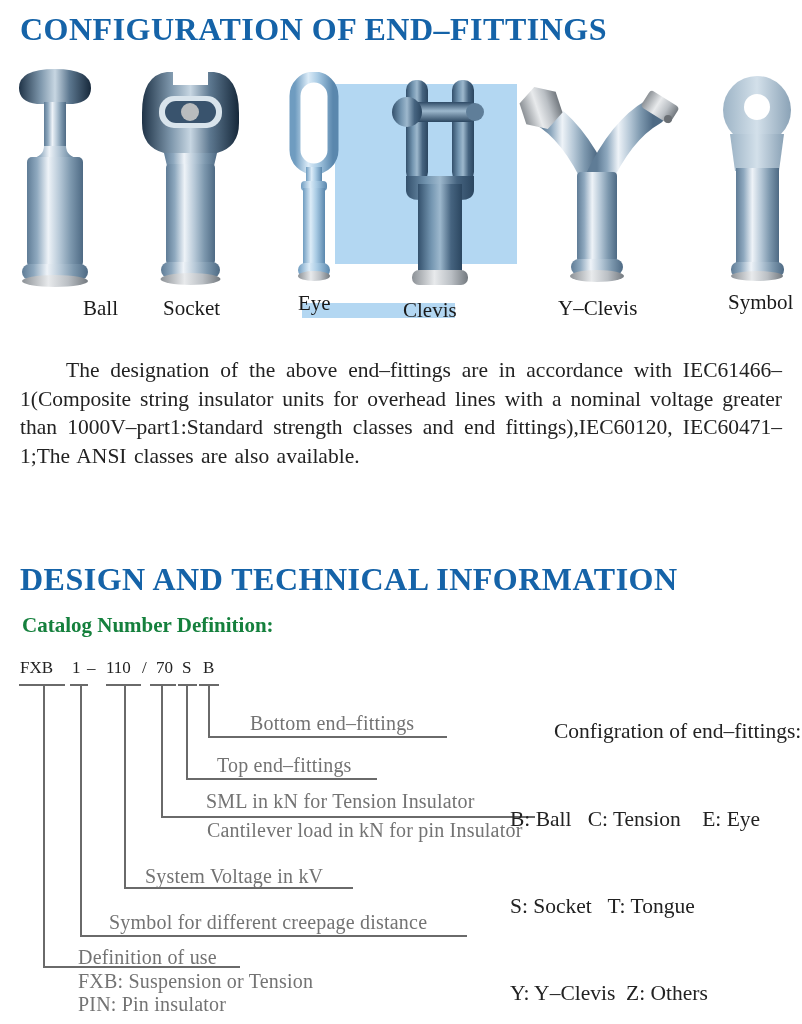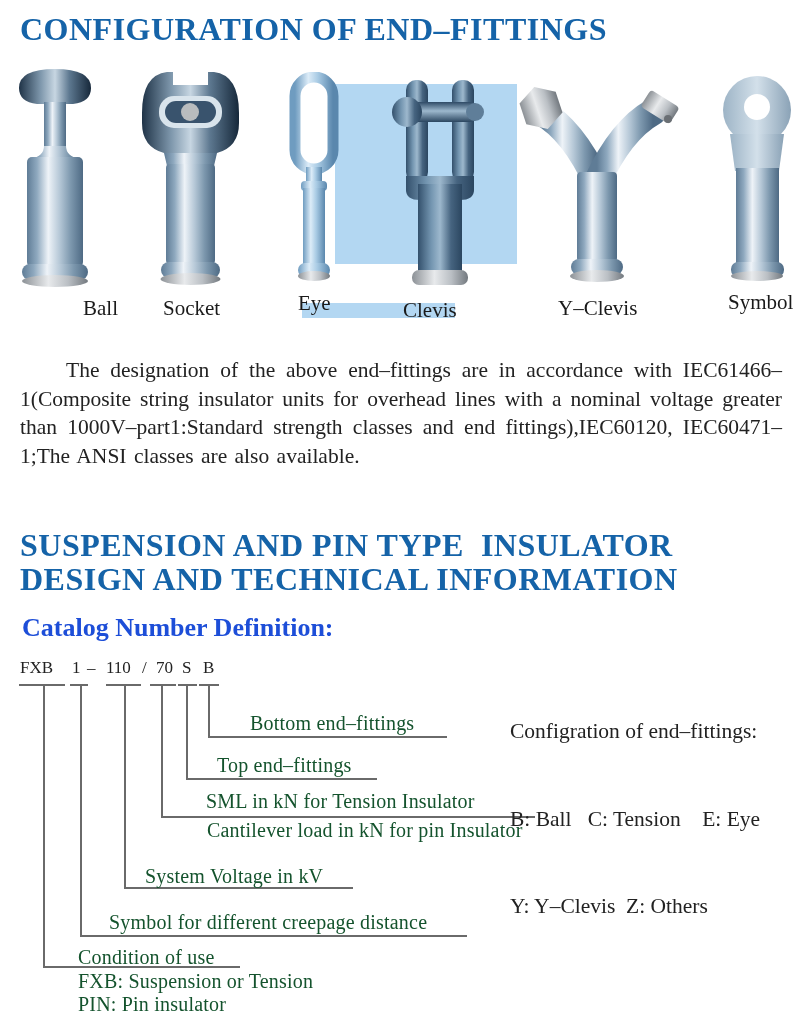--- a/index.html
+++ b/index.html
@@ -11,26 +11,26 @@
   .title-blue{
     font-family:"Liberation Serif", serif;font-weight:bold;color:#1563a8;
     font-size:32px;letter-spacing:0.5px;white-space:pre;line-height:34px;
   }
   .fit-label{font-size:21px;color:#1a1a1a;white-space:pre;}
   .hl{background:#b3d7f2;}
   .para{
     width:762px;font-size:21.5px;line-height:28.5px;text-align:justify;
     text-indent:46px;color:#222;word-spacing:2px;
   }
-  .catalog-heading{font-size:26px;font-weight:bold;color:#1d4ed8;}
+  .catalog-heading{font-size:21px;font-weight:bold;color:#15803d;}
   .code-token{font-size:17px;color:#222;white-space:pre;}
   .dline{background:#6a6a6a;}
-  .dlabel{font-size:20px;color:#14532d;white-space:pre;letter-spacing:0.2px;}
+  .dlabel{font-size:20px;color:#737373;white-space:pre;letter-spacing:0.2px;}
   .legend{font-size:21.5px;color:#222;line-height:29px;white-space:pre;}
-  .legend-title{margin-bottom:1px;}
+  .legend-title{margin-bottom:1px;margin-left:44px;}
   svg{display:block;}
 </style>
 </head>
 <body>
 
 <svg width="0" height="0" style="position:absolute" aria-hidden="true">
   <defs>
     <linearGradient id="gSteel" x1="0" y1="0" x2="1" y2="0">
       <stop offset="0" stop-color="#5f7c96"></stop>
         <stop offset="0.18" stop-color="#8fa9bf"></stop>
@@ -148,21 +148,20 @@
 
   <div class="abs fit-label" style="left:36px;top:296px;margin-left:47px;">Ball</div>
   <div class="abs fit-label" style="left:163px;top:296px;">Socket</div>
   <div class="abs fit-label" style="left:298px;top:291px;">Eye</div>
   <div class="abs fit-label" style="left:403px;top:298px;">Clevis</div>
   <div class="abs fit-label" style="left:558px;top:296px;">Y–Clevis</div>
   <div class="abs fit-label" style="left:728px;top:290px;">Symbol</div>
 
   <div class="abs para" style="left:20px;top:356px;">The designation of the above end–fittings are in accordance with IEC61466–1(Composite string insulator units for overhead lines with a nominal voltage greater than 1000V–part1:Standard strength classes and end fittings),IEC60120, IEC60471–1;The ANSI classes are also available.</div>
 
-  <div class="abs title-blue" style="left:20px;top:528px;">SUSPENSION AND PIN TYPE  INSULATOR</div>
   <div class="abs title-blue" style="left:20px;top:562px;">DESIGN AND TECHNICAL INFORMATION</div>
 
   <div class="abs catalog-heading" style="left:22px;top:613px;">Catalog Number Definition:</div>
 
   <div class="abs code-token" style="left:20px;top:658px;">FXB</div>
   <div class="abs code-token" style="left:72px;top:658px;">1</div>
   <div class="abs code-token" style="left:87px;top:658px;">–</div>
   <div class="abs code-token" style="left:106px;top:658px;">110</div>
   <div class="abs code-token" style="left:142px;top:658px;">/</div>
   <div class="abs code-token" style="left:156px;top:658px;text-align:center;">70</div>
@@ -189,23 +188,24 @@
   <div class="abs dline" style="left:124px;top:887px;width:229px;height:2px;"></div>
   <div class="abs dline" style="left:80px;top:935px;width:387px;height:2px;"></div>
   <div class="abs dline" style="left:43px;top:966px;width:197px;height:2px;"></div>
 
   <div class="abs dlabel" style="left:250px;top:712px;">Bottom end–fittings</div>
   <div class="abs dlabel" style="left:217px;top:754px;">Top end–fittings</div>
   <div class="abs dlabel" style="left:206px;top:790px;">SML in kN for Tension Insulator</div>
   <div class="abs dlabel" style="left:207px;top:819px;">Cantilever load in kN for pin Insulator</div>
   <div class="abs dlabel" style="left:145px;top:865px;">System Voltage in kV</div>
   <div class="abs dlabel" style="left:109px;top:911px;">Symbol for different creepage distance</div>
-  <div class="abs dlabel" style="left:78px;top:946px;">Condition of use</div>
+  <div class="abs dlabel" style="left:78px;top:946px;">Definition of use</div>
   <div class="abs dlabel" style="left:78px;top:970px;">FXB: Suspension or Tension</div>
   <div class="abs dlabel" style="left:78px;top:993px;">PIN: Pin insulator</div>
 
   <div class="abs legend" style="left:510px;top:659px;">
     <div class="legend-title">Configration of end–fittings:</div>
     <div>B: Ball   C: Tension    E: Eye</div>
+    <div>S: Socket   T: Tongue</div>
     <div>Y: Y–Clevis  Z: Others</div>
   </div>
 
 </div>
 
 </body></html>

